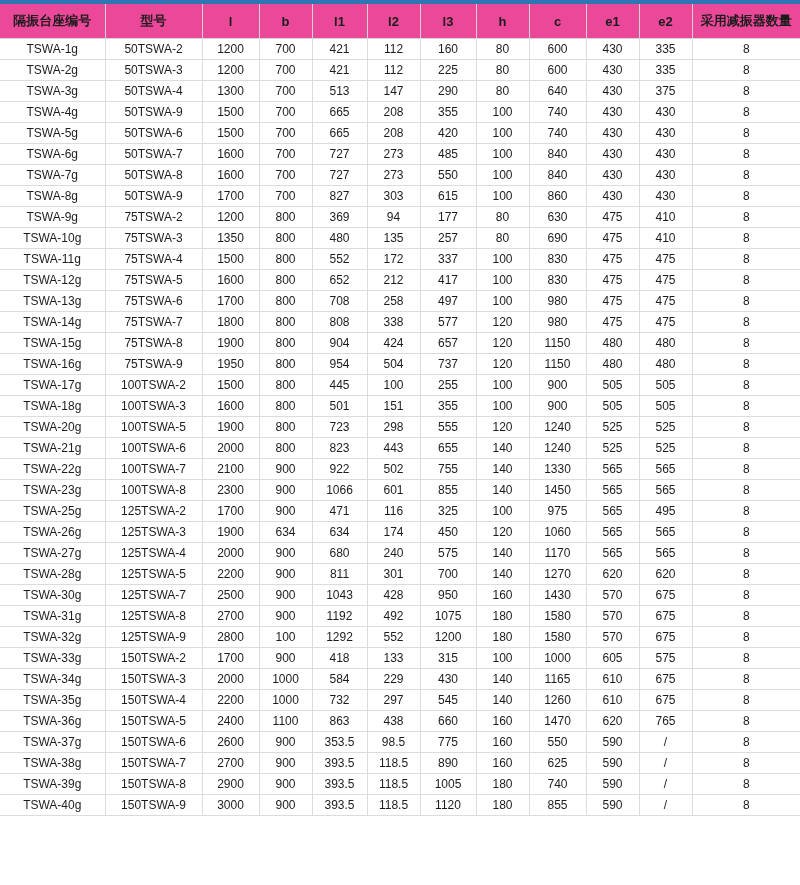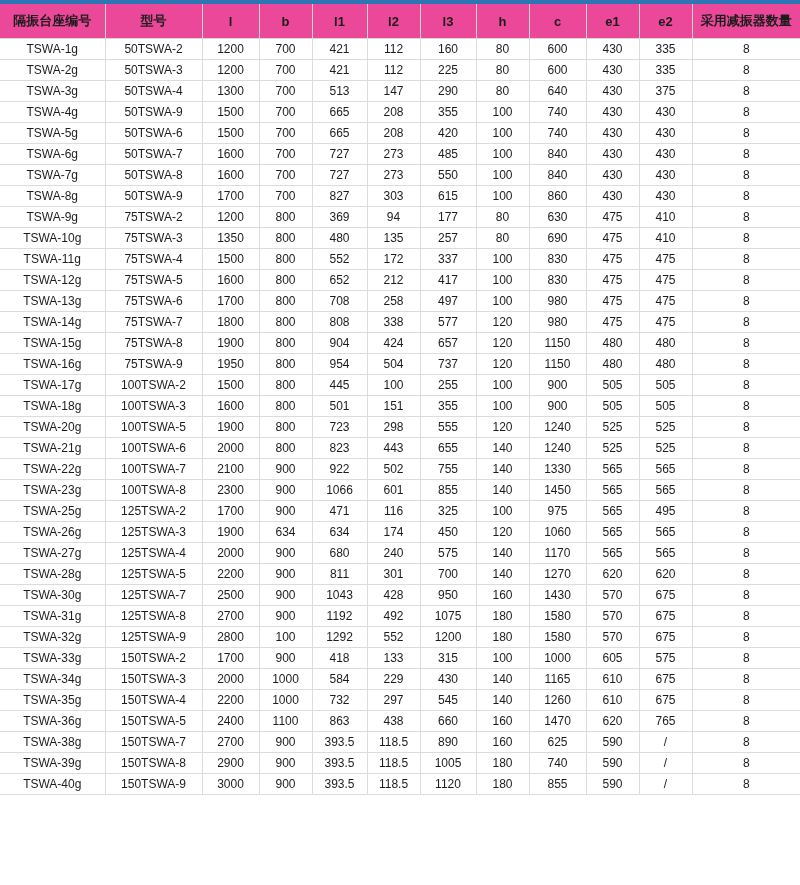--- a/index.html
+++ b/index.html
@@ -541,20 +541,34 @@
         <td>863</td>
         <td>438</td>
         <td>660</td>
         <td>160</td>
         <td>1470</td>
         <td>620</td>
         <td>765</td>
         <td>8</td>
       </tr>
       <tr>
+        <td>TSWA-37g</td>
+        <td>150TSWA-6</td>
+        <td>2600</td>
+        <td>900</td>
+        <td>353.5</td>
+        <td>98.5</td>
+        <td>775</td>
+        <td>160</td>
+        <td>550</td>
+        <td>590</td>
+        <td>/</td>
+        <td>8</td>
+      </tr>
+      <tr>
         <td>TSWA-38g</td>
         <td>150TSWA-7</td>
         <td>2700</td>
         <td>900</td>
         <td>393.5</td>
         <td>118.5</td>
         <td>890</td>
         <td>160</td>
         <td>625</td>
         <td>590</td>

